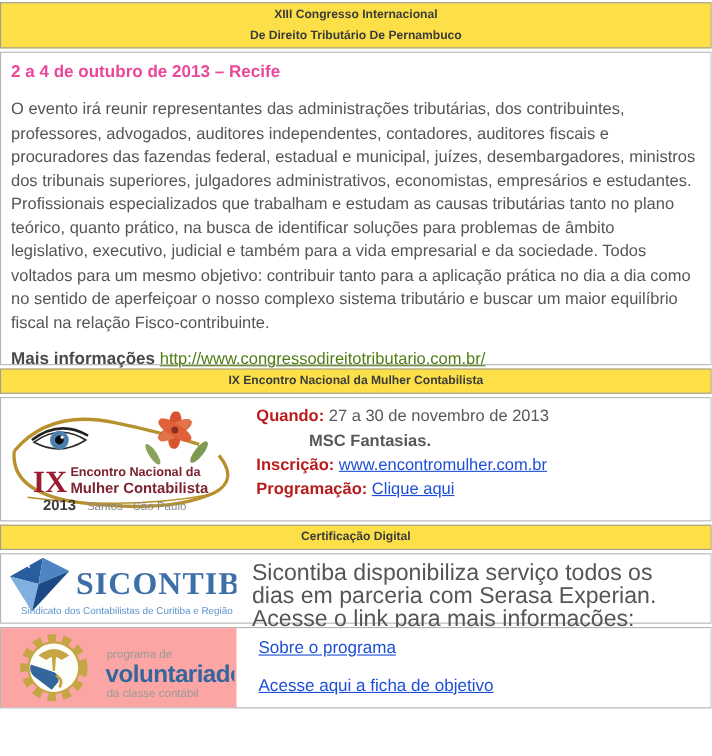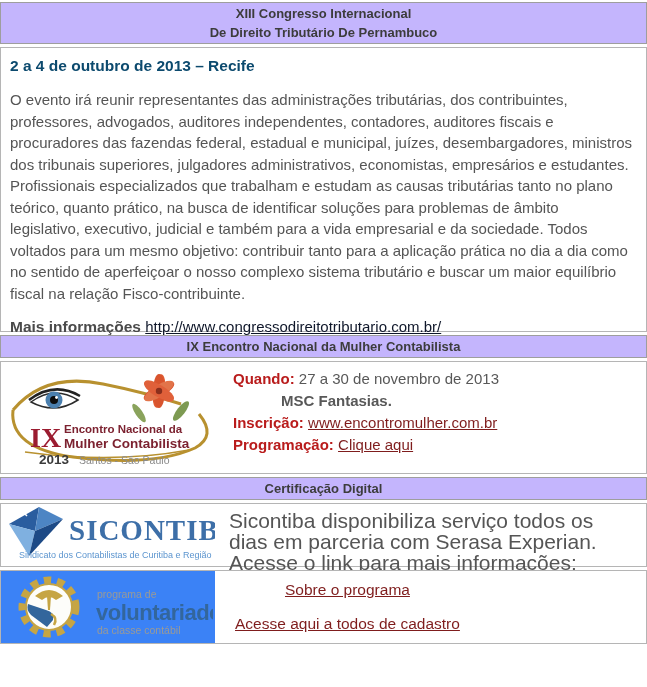--- a/index.html
+++ b/index.html
@@ -4,50 +4,50 @@
 <style>
   html,body{margin:0;padding:0;background:#fff;}
   body{
     width:647px;height:687px;overflow:hidden;
     font-family:"Liberation Sans","DejaVu Sans",sans-serif;
     -webkit-font-smoothing:antialiased;
   }
   .wrap{padding:2px 0 0 0;display:flex;flex-direction:column;gap:3px;}
   .bar{
     box-sizing:border-box;width:647px;
-    background:#c4b5fd;border:1px solid #9e9e9e;
-    color:#3c3c3c;font-weight:bold;font-size:13px;
+    background:#fde047;border:1px solid #9e9e9e;
+    color:#3c3c3c;font-weight:bold;font-size:11px;
     text-align:center;line-height:19px;padding:1px 0;
   }
   .box{
     box-sizing:border-box;width:647px;
     background:#fff;border:1px solid #b5b5b5;
   }
   
   .congress-box{padding:9px 14px 0 9px;height:285px;}
-  .date-line{font-size:15.5px;font-weight:bold;color:#0c4a6e;}
+  .date-line{font-size:15.5px;font-weight:bold;color:#ec4899;}
   .body-par{font-size:15px;line-height:21.5px;color:#555;margin:14px 0 0 0;}
   .more-line{margin-top:14px;font-size:15.5px;}
   .more-label{font-weight:bold;color:#4a4a4a;}
-  a.gold-link{color:#0f172a;text-decoration:underline;font-size:15px;}
+  a.gold-link{color:#4d7c0f;text-decoration:underline;font-size:15px;}
   
   .row{display:flex;align-items:flex-start;}
   
   .encontro-box{height:113px;padding:2px 2px;}
   .enc-text{padding:4px 0 0 8px;font-size:15px;line-height:22px;color:#585858;}
   .lbl{font-weight:bold;color:#b91c1c;}
   .indent{padding-left:48px;font-weight:bold;}
-  a.red-link{color:#7f1d1d;text-decoration:underline;text-align:center;}
+  a.red-link{color:#1d4ed8;text-decoration:underline;}
   
   .cert-box{height:64px;padding:0 2px;}
   .cert-text{padding:6px 0 0 14px;font-size:21px;line-height:21px;color:#555;width:408px;}
   
   .pvcc-box{height:74px;padding:0;display:flex;}
   .pvcc-logo-block{
-    width:214px;height:72px;background:#3b82f6;
+    width:214px;height:72px;background:#fca5a5;
     display:flex;align-items:center;padding-left:4px;box-sizing:border-box;
   }
   .pvcc-links{display:flex;flex-direction:column;gap:16px;padding:10px 0 0 20px;font-size:15.5px;}
   svg text{font-family:"Liberation Sans","DejaVu Sans",sans-serif;}
   svg text.serif{font-family:"Liberation Serif","DejaVu Serif",serif;}
 </style>
 </head>
 <body>
 
 <div class="wrap">
@@ -158,17 +158,17 @@
           <path d="M23,32 L41,38 Q50,40 48,48 L42,55 Q34,49 26,43 Q21,38 23,32 Z" fill="#33669c"></path>
           <path d="M46,42 Q53,46 49,53" stroke="#c6a544" stroke-width="2.5" fill="none"></path>
         </g>
         <text x="92" y="26" font-size="10.5" fill="#9a9a96">programa de</text>
         <text x="91" y="48" font-size="22" font-weight="bold" fill="#33669c" letter-spacing="-0.5">voluntariado</text>
         <text x="92" y="62" font-size="10.5" fill="#9a9a96">da classe contábil</text>
       </svg>
     </div>
     <div class="pvcc-links">
       <a href="#" class="red-link">Sobre o programa</a>
-      <a href="#" class="red-link">Acesse aqui a todos de cadastro</a>
+      <a href="#" class="red-link">Acesse aqui a ficha de objetivo</a>
     </div>
   </div>
 
 </div>
 
 </body></html>

